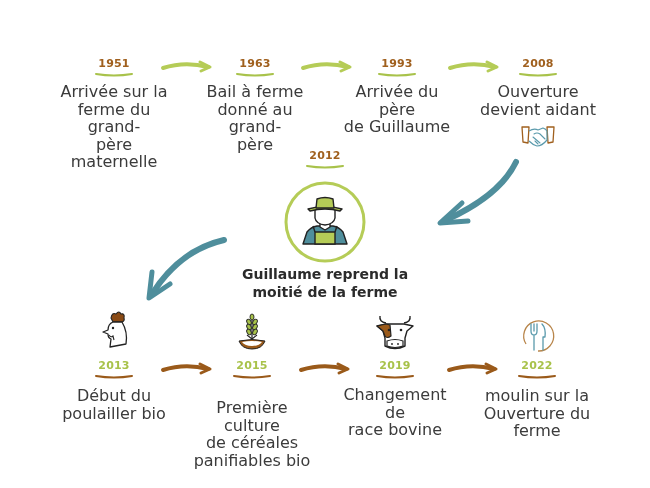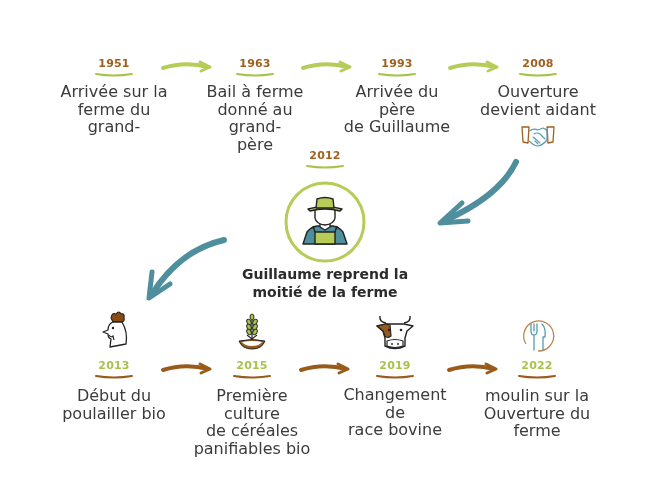--- a/index.html
+++ b/index.html
@@ -19,20 +19,21 @@
 <body>
 
 <div class="event" style="left:54px; top:57px;">
   <span class="year top">1951</span>
   <svg class="uline" viewBox="0 0 40 6">
       <path d="M2 3 Q20 6 38 3" stroke="#a8c24a" stroke-width="2" fill="none" stroke-linecap="round"></path>
     </svg>
   <div class="label">
     <div>Arrivée sur la</div>
     <div>ferme du grand-</div>
+    <div>père maternelle</div>
   </div>
 </div>
 
 <svg class="abs" style="left:160px; top:58px;" width="55" height="16" viewBox="0 0 55 16">
   <path d="M3 10 Q25 3 48 9" stroke="#b5cc57" stroke-width="4" fill="none" stroke-linecap="round"></path>
   <path d="M40 4 L50 9 L41 13" stroke="#b5cc57" stroke-width="3" fill="none" stroke-linecap="round" stroke-linejoin="round"></path>
 </svg>
 
 <div class="event" style="left:195px; top:57px;">
   <span class="year top">1963</span>
@@ -159,21 +160,21 @@
   <path d="M16 26 L11 22 M16 26 L21 22" stroke="#222" stroke-width="1.1"></path>
   <path d="M3 28 Q16 25 29 28 Q26 36 16 36 Q6 36 3 28 Z" fill="#9a5a1a" stroke="#222" stroke-width="1"></path>
   <path d="M6 29 Q16 27 26 29 Q23 33 16 33 Q9 33 6 29 Z" fill="#fff"></path>
 </svg>
 
 <div class="event" style="left:192px; top:359px;">
   <span class="year bot">2015</span>
   <svg class="uline" viewBox="0 0 40 6">
       <path d="M2 3 Q20 6 38 3" stroke="#9a5a1a" stroke-width="2" fill="none" stroke-linecap="round"></path>
     </svg>
-  <div class="label" style="margin-top:8px;">
+  <div class="label" style="margin-top:20px;">
     <div>Première culture</div>
     <div>de céréales</div>
     <div>panifiables bio</div>
   </div>
 </div>
 
 <svg class="abs" style="left:298px; top:360px;" width="55" height="16" viewBox="0 0 55 16">
   <path d="M3 10 Q25 3 48 9" stroke="#9a5a1a" stroke-width="4" fill="none" stroke-linecap="round"></path>
   <path d="M40 4 L50 9 L41 13" stroke="#9a5a1a" stroke-width="3" fill="none" stroke-linecap="round" stroke-linejoin="round"></path>
 </svg>

